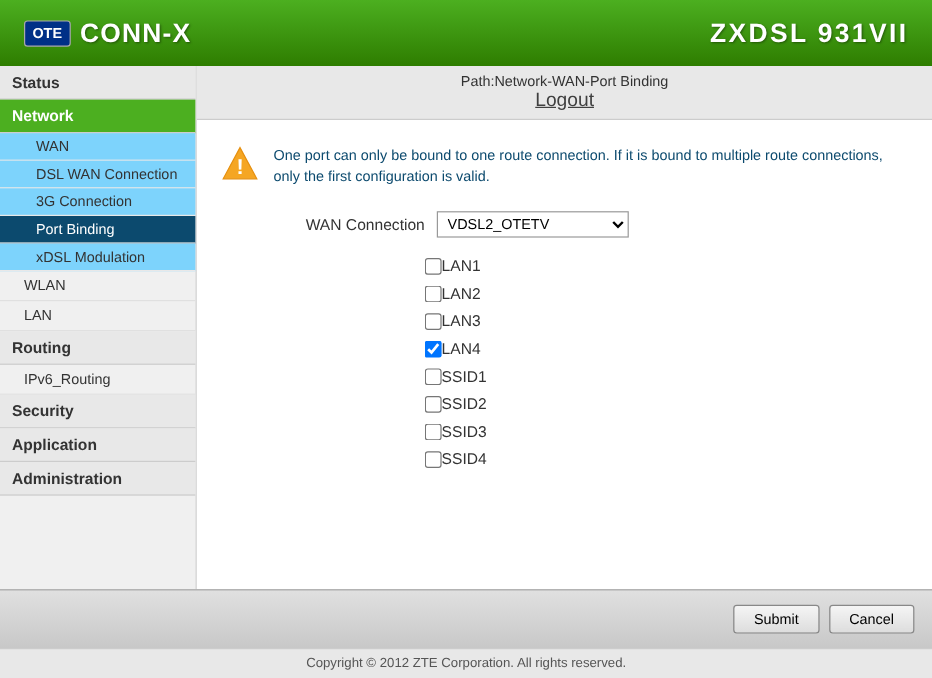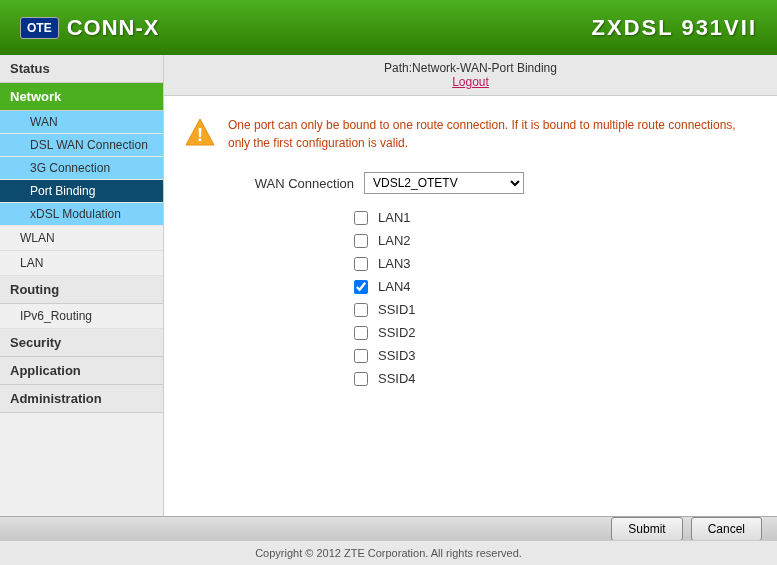--- a/index.html
+++ b/index.html
@@ -102,45 +102,45 @@
       background: #e8e8e8;
       border-bottom: 1px solid #ccc;
       display: flex;
       justify-content: space-between;
       align-items: center;
       font-size: 12px;
       color: #333;
       flex-direction: column;
     }
     #logout-link {
-      color: #be185d;
+      color: #404040;
       text-decoration: underline;
       cursor: pointer;
-      font-size: 12px;
+      font-size: 16px;
     }
 
     #content-body {
       padding: 20px;
       flex: 1;
     }
 
     #warning-box {
       display: flex;
       align-items: flex-start;
       gap: 12px;
       margin-bottom: 20px;
     }
     #warning-icon {
       width: 32px;
       height: 32px;
       flex-shrink: 0;
     }
     #warning-text {
       font-size: 12px;
-      color: #c2410c;
+      color: #0c4a6e;
       line-height: 1.5;
     }
 
     #form-area {
       margin-left: 40px;
     }
     .form-row {
       display: flex;
       align-items: center;
       margin-bottom: 16px;
@@ -161,34 +161,34 @@
     }
 
     #checkboxes-area {
       margin-left: 170px;
       margin-top: 5px;
     }
     .checkbox-row {
       display: flex;
       align-items: center;
       margin-bottom: 8px;
-      gap: 10px;
+      gap: 0;
     }
     .checkbox-row input[type="checkbox"] {
       width: 14px;
       height: 14px;
     }
     .checkbox-label {
       font-size: 13px;
       color: #333;
     }
 
     
     #footer-bar {
-      height: 24px;
+      height: 49px;
       background: linear-gradient(to bottom, #e0e0e0, #c8c8c8);
       border-top: 1px solid #aaa;
       display: flex;
       align-items: center;
       justify-content: flex-end;
       padding: 0 15px;
       gap: 8px;
     }
     #footer-bar button {
       padding: 4px 16px;

